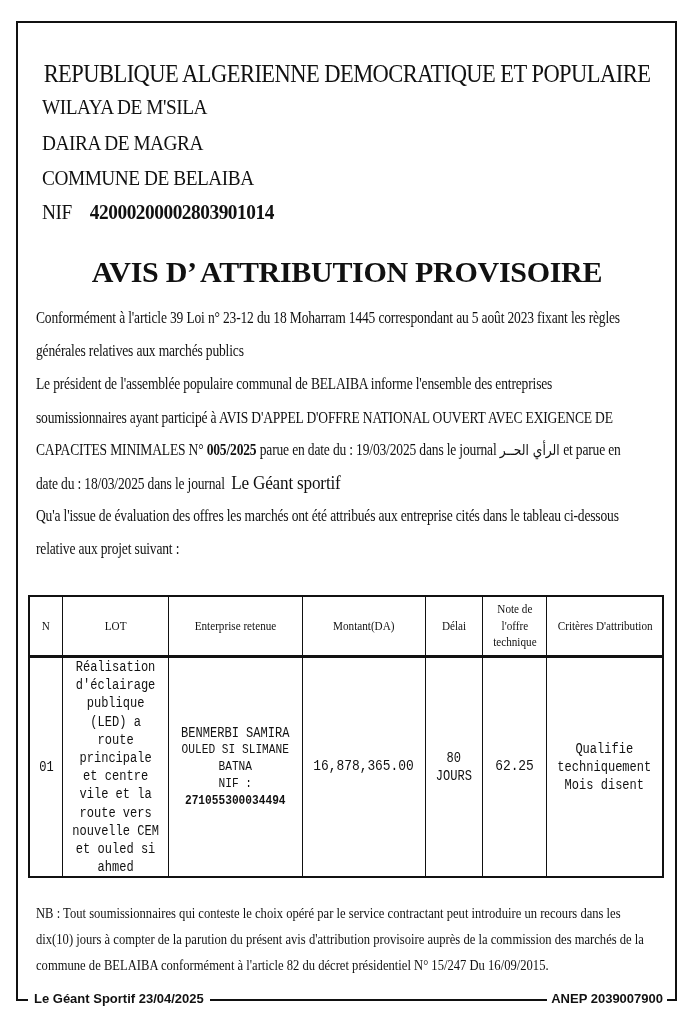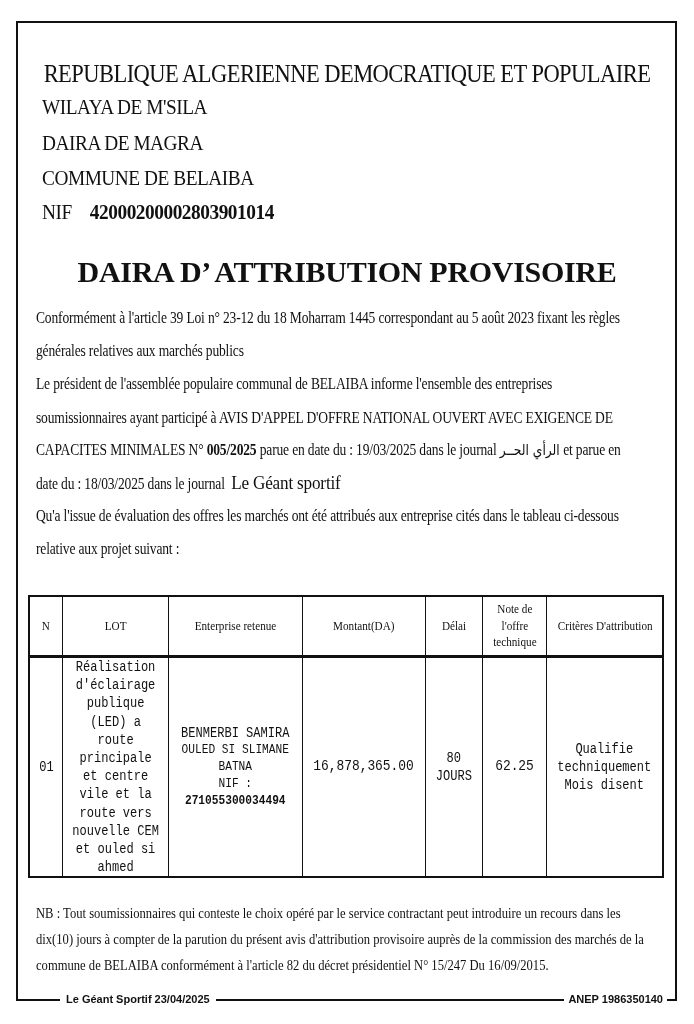--- a/index.html
+++ b/index.html
@@ -121,25 +121,24 @@
       position: absolute;
       top: 0;
       height: 1.5px;
       background: #111;
     }
     .footer-text {
       position: absolute;
       top: -8px;
       font-family: "Liberation Sans", "DejaVu Sans", sans-serif;
       font-weight: bold;
-      font-size: 11px;
+      font-size: 13px;
       white-space: nowrap;
       background: #fff;
       line-height: 16px;
-      margin-left: 32px;
     }
     .footer-tick {
       position: absolute;
       bottom: 0;
       width: 2px;
       height: 24px;
       background: #111;
     }
   </style>
 </head>
@@ -148,21 +147,21 @@
 <div class="frame"></div>
 
 <div class="header-country">REPUBLIQUE ALGERIENNE DEMOCRATIQUE ET POPULAIRE</div>
 <div class="admin-line" style="top:95px">WILAYA DE M'SILA</div>
 <div class="admin-line" style="top:131px">DAIRA DE MAGRA</div>
 <div class="admin-line" style="top:166px">COMMUNE DE BELAIBA</div>
 <div class="admin-line" style="top:200px">
   <span class="nif-label">NIF</span><span class="nif-value">42000200002803901014</span>
 </div>
 
-<div class="title">DAIRA D’ ATTRIBUTION PROVISOIRE</div>
+<div class="title">AVIS D’ ATTRIBUTION PROVISOIRE</div>
 
 <div class="para-line" style="top:308px">Conformément à l'article 39 Loi n° 23-12 du 18 Moharram 1445 correspondant au 5 août 2023 fixant les règles</div>
 <div class="para-line" style="top:341px">générales relatives aux marchés publics</div>
 <div class="para-line" style="top:374px">Le président de l'assemblée populaire communal de BELAIBA informe  l'ensemble des entreprises</div>
 <div class="para-line" style="top:408px">soumissionnaires ayant participé à AVIS D'APPEL D'OFFRE NATIONAL OUVERT AVEC EXIGENCE DE</div>
 <div class="para-line" style="top:440px">
   <span>CAPACITES MINIMALES N° </span><b>005/2025</b><span>  parue en date du  : 19/03/2025 dans le journal </span><span class="arabic" dir="rtl">الرأي الحــر</span><span> et parue en</span>
 </div>
 <div class="para-line" style="top:472px">
   <span>date du  : 18/03/2025  dans le journal </span><span class="journal2">Le Géant sportif</span>
@@ -211,14 +210,14 @@
 
 <div class="nb" style="top:905px">NB : Tout  soumissionnaires qui  conteste le choix opéré par le service contractant peut introduire un recours dans les</div>
 <div class="nb" style="top:931px">dix(10) jours à compter de la parution du présent avis d'attribution provisoire auprès de la commission des marchés de la</div>
 <div class="nb" style="top:957px">commune de BELAIBA  conformément à l'article 82 du décret présidentiel N° 15/247 Du 16/09/2015.</div>
 
 <div class="footer">
   <div class="footer-tick" style="left:0"></div>
   <div class="footer-tick" style="right:0"></div>
   <div class="footer-line" style="left:0;width:661px"></div>
   <div class="footer-text" style="left:12px;padding:0 6px">Le Géant Sportif 23/04/2025</div>
-  <div class="footer-text" style="right:10px;padding:0 4px">ANEP 1986350140</div>
+  <div class="footer-text" style="right:10px;padding:0 4px">ANEP 2039007900</div>
 </div>
 
 </body></html>

